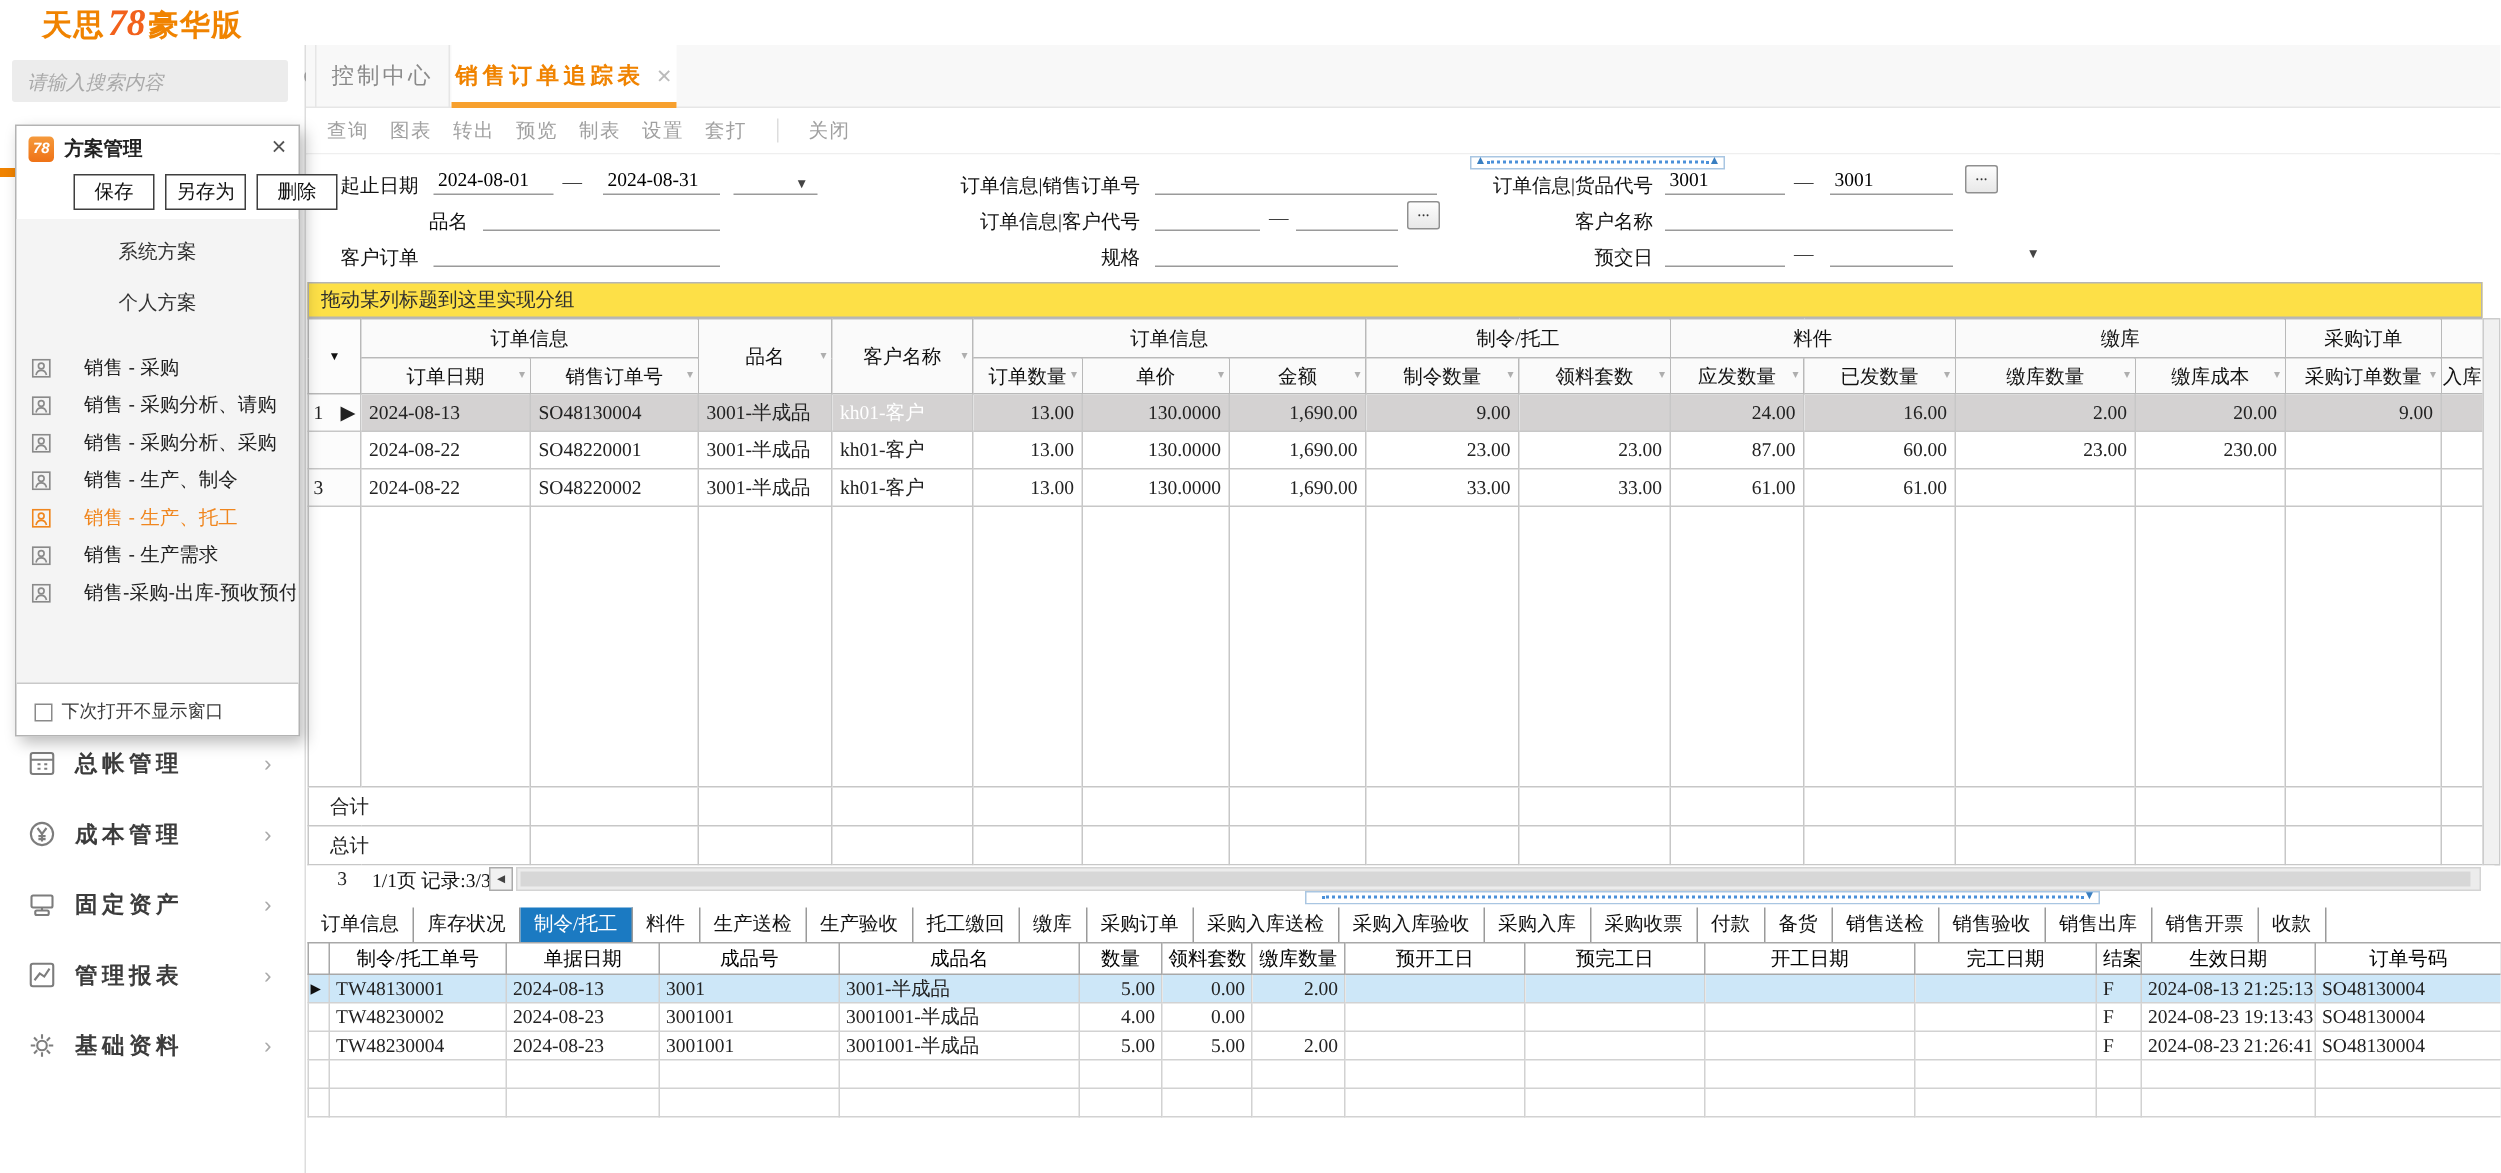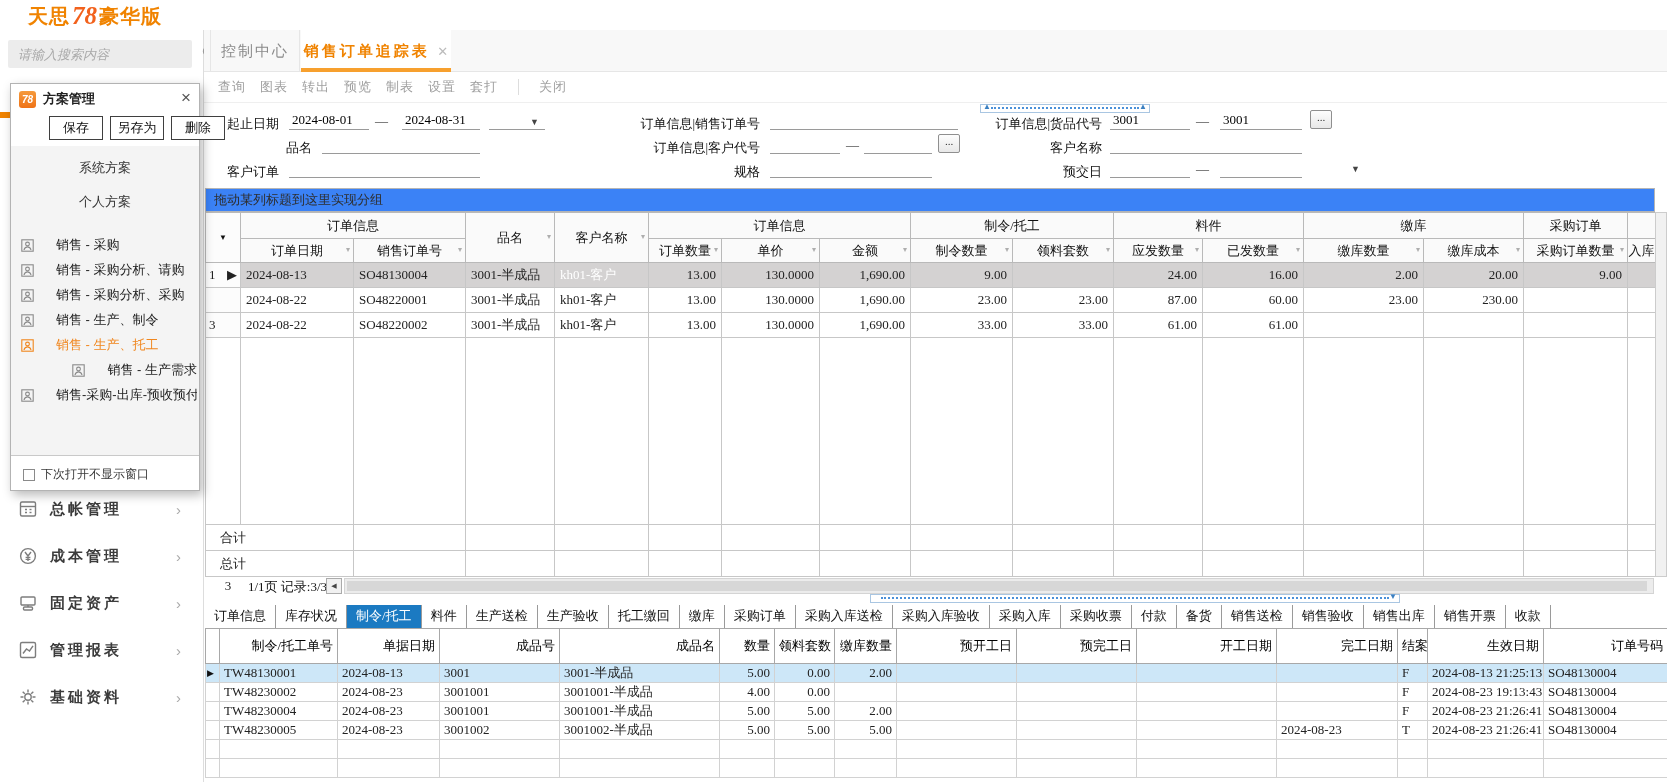--- a/index.html
+++ b/index.html
@@ -71,21 +71,21 @@
   .ffield { position:absolute; height:19px; border-bottom:1px solid #9a9a9a; font-size:13px; color:#000; padding:1px 3px 0; white-space:nowrap; }
   .fdash { position:absolute; font-size:13px; color:#333; }
   .fbtn { position:absolute; width:22px; height:19px; border:1px solid #8f8f8f; border-radius:2px;
     background:linear-gradient(#fdfdfd,#e8e8e8); font-size:11px; line-height:13px; text-align:center; color:#333; }
   .fcaret { position:absolute; font-size:9px; color:#444; }
   .splitter { position:absolute; height:9px; border:1px solid #a9c6e2; background:#fff; }
   .splitter .dots { position:absolute; left:10px; right:10px; top:2px; border-top:2px dotted #4a90d9; }
   .splitter .tri { position:absolute; top:-3px; font-size:8px; color:#3a7fc1; }
 
   
-  .groupbar { left:205px; top:188px; width:1450px; height:24px; background:#3b82f6;
+  .groupbar { left:205px; top:188px; width:1450px; height:24px; background:#fde047;
     border:1px solid #b5b5b5; font-size:13px; color:#2e2e2e; line-height:22px; padding-left:8px; }
 
   
   table { border-collapse:collapse; table-layout:fixed; }
   .main-grid { left:205px; top:212px; width:1450px; }
   .main-grid th { background:#fafafa; border:1px solid #b9b9b9; font-weight:normal; font-size:13px;
     color:#111; position:relative; text-align:center; overflow:hidden; white-space:nowrap; }
   .main-grid .bandrow th { height:26px; }
   .main-grid .hdrrow th { height:24px;margin-top:48px; }
   .hcaret { position:absolute; right:3px; top:50%; margin-top:-6px; font-size:8px; color:#aeaeae; }
@@ -115,21 +115,21 @@
   
   .splitter2 { left:870px; top:594px; width:530px; }
   .btabs { left:205px; top:603px; width:1458px; height:25px; display:flex; align-items:flex-end; background:#fff; }
   .btab { height:23px; line-height:22px; padding:0 9px; font-size:13px; color:#111;
     border-right:1px solid #9a9a9a; white-space:nowrap; }
   .btab.active { background:#1b7ac2; color:#fff; }
 
   
   .bottom-grid { left:205px; top:628px; width:1462px; }
   .bottom-grid th { background:#fff; border:1px solid #a8a8a8; font-weight:normal; font-size:13px; color:#000;
-    height:35px; text-align:right; padding:0 4px; white-space:nowrap; overflow:hidden; }
+    height:21px; text-align:center; padding:0 4px; white-space:nowrap; overflow:hidden; }
   .bottom-grid td { border:1px solid #d2d2d2; height:19px; font-size:13px; padding:0 4px;
     white-space:nowrap; overflow:hidden; background:#fff; }
   .bottom-grid td.num { text-align:right; }
   .bottom-grid tr.sel td { background:#cde7f8; }
   .bottom-grid td.ind { padding:0 1px; font-size:9px; color:#111; }
 </style>
 </head>
 <body>
 
 <header class="abs app-header">
@@ -246,21 +246,21 @@
         <span>销售 - 生产、制令</span>
       </div>
       <div class="sp-item sel" style="top: 188px;">
         <span class="pico"><svg width="13" height="13" viewBox="0 0 13 13" fill="none" stroke="currentColor" stroke-width="1.1">
             <rect x="0.8" y="0.8" width="11.4" height="11.4"></rect>
             <circle cx="6.5" cy="5" r="1.9"></circle>
             <path d="M3 11c.5-2.2 1.9-3.1 3.5-3.1S9.5 8.8 10 11"></path>
           </svg></span>
         <span>销售 - 生产、托工</span>
       </div>
-      <div class="sp-item" style="top: 213px; justify-content: flex-end;">
+      <div class="sp-item" style="top: 213px;">
         <span class="pico"><svg width="13" height="13" viewBox="0 0 13 13" fill="none" stroke="currentColor" stroke-width="1.1">
             <rect x="0.8" y="0.8" width="11.4" height="11.4"></rect>
             <circle cx="6.5" cy="5" r="1.9"></circle>
             <path d="M3 11c.5-2.2 1.9-3.1 3.5-3.1S9.5 8.8 10 11"></path>
           </svg></span>
         <span>销售 - 生产需求</span>
       </div>
       <div class="sp-item" style="top: 238px;">
         <span class="pico"><svg width="13" height="13" viewBox="0 0 13 13" fill="none" stroke="currentColor" stroke-width="1.1">
             <rect x="0.8" y="0.8" width="11.4" height="11.4"></rect>
@@ -640,63 +640,46 @@
         <td></td>
         <td></td>
         <td></td>
         <td></td>
         <td>F</td>
         <td>2024-08-23 21:26:41</td>
         <td>SO48130004</td>
       </tr>
       <tr>
         <td class="ind"></td>
-        <td>TW48230005</td>
-        <td>2024-08-23</td>
-        <td>3001002</td>
-        <td>3001002-半成品</td>
-        <td class="num">5.00</td>
-        <td class="num">5.00</td>
-        <td class="num">5.00</td>
-        <td></td>
-        <td></td>
-        <td></td>
-        <td>2024-08-23</td>
-        <td>T</td>
-        <td>2024-08-23 21:26:41</td>
-        <td>SO48130004</td>
+        <td></td>
+        <td></td>
+        <td></td>
+        <td></td>
+        <td></td>
+        <td></td>
+        <td></td>
+        <td></td>
+        <td></td>
+        <td></td>
+        <td></td>
+        <td></td>
+        <td></td>
+        <td></td>
       </tr>
       <tr>
         <td class="ind"></td>
         <td></td>
         <td></td>
         <td></td>
         <td></td>
         <td></td>
         <td></td>
         <td></td>
         <td></td>
         <td></td>
         <td></td>
         <td></td>
         <td></td>
         <td></td>
         <td></td>
       </tr>
-      <tr>
-        <td class="ind"></td>
-        <td></td>
-        <td></td>
-        <td></td>
-        <td></td>
-        <td></td>
-        <td></td>
-        <td></td>
-        <td></td>
-        <td></td>
-        <td></td>
-        <td></td>
-        <td></td>
-        <td></td>
-        <td></td>
-      </tr>
     </tbody>
   </table>
 
 </body></html>

